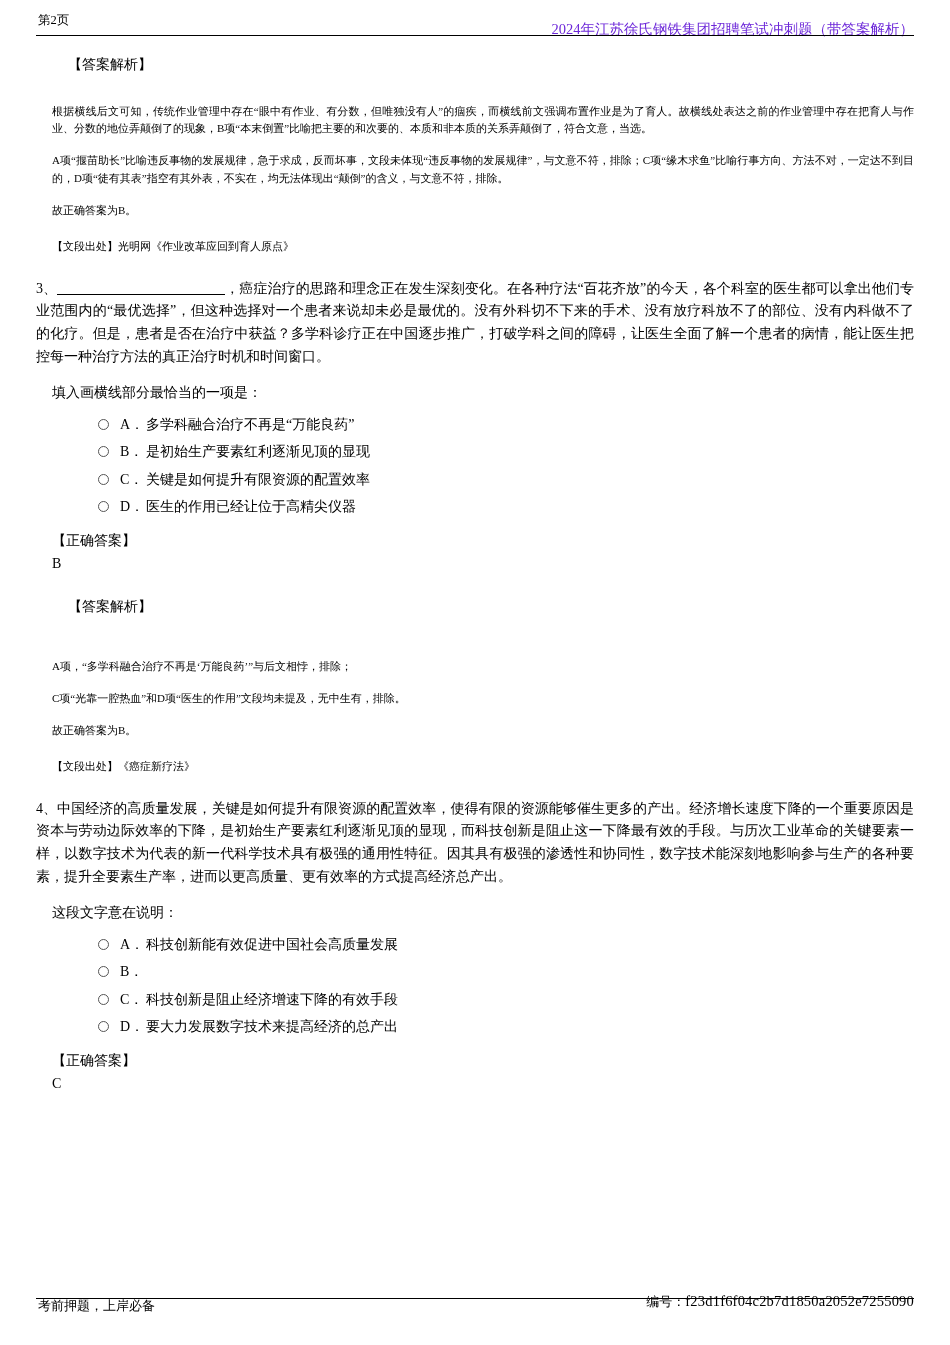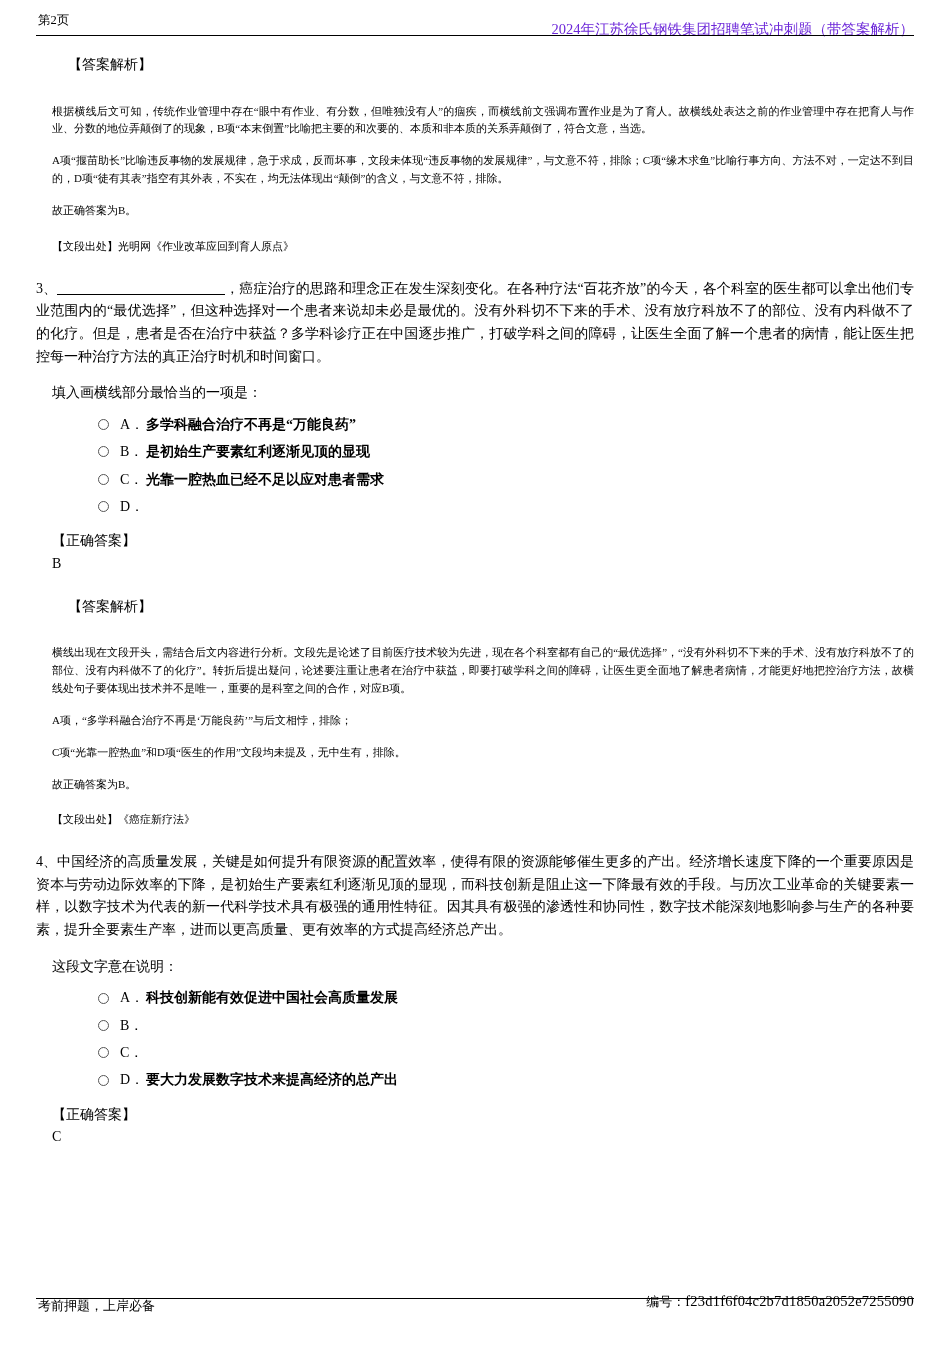--- a/index.html
+++ b/index.html
@@ -114,21 +114,21 @@
     border-radius: 50%;
     display: inline-block;
     margin-right: 11px;
     flex: 0 0 auto;
     background: #fff;
   }
   .opt-letter {
     display: inline-block;
     min-width: 26px;
   }
-  .opt-text { white-space: pre; font-weight: bold; }
+  .opt-text { white-space: pre; }
 
   .ans-label {
     font-size: 14px;
     padding-left: 16px;
     line-height: 1.62;
   }
   .ans-val {
     font-size: 14px;
     padding-left: 16px;
     line-height: 1.5;
@@ -207,34 +207,34 @@
         <span class="opt-text">多学科融合治疗不再是“万能良药”</span>
       </div>
       <div class="opt">
         <span class="radio"></span>
         <span class="opt-letter">B．</span>
         <span class="opt-text">是初始生产要素红利逐渐见顶的显现</span>
       </div>
       <div class="opt">
         <span class="radio"></span>
         <span class="opt-letter">C．</span>
-        <span class="opt-text">光靠一腔热血已经不足以应对患者需求</span>
+        <span class="opt-text">关键是如何提升有限资源的配置效率</span>
       </div>
       <div class="opt">
         <span class="radio"></span>
         <span class="opt-letter">D．</span>
+        <span class="opt-text">医生的作用已经让位于高精尖仪器</span>
       </div>
     </div>
     <div class="sp-10"></div>
     <div class="ans-label">【正确答案】</div>
     <div class="ans-val">B</div>
     <div class="sp-6"></div>
     <div class="tag pl-16">【答案解析】</div>
     <div class="sp-10"></div>
-    <div class="blk pl-16">横线出现在文段开头，需结合后文内容进行分析。文段先是论述了目前医疗技术较为先进，现在各个科室都有自己的“最优选择”，“没有外科切不下来的手术、没有放疗科放不了的部位、没有内科做不了的化疗”。转折后提出疑问，论述要注重让患者在治疗中获益，即要打破学科之间的障碍，让医生更全面地了解患者病情，才能更好地把控治疗方法，故横线处句子要体现出技术并不是唯一，重要的是科室之间的合作，对应B项。</div>
     <div class="sp-14"></div>
     <div class="blk pl-16">A项，“多学科融合治疗不再是‘万能良药’”与后文相悖，排除；</div>
     <div class="sp-14"></div>
     <div class="blk pl-16">C项“光靠一腔热血”和D项“医生的作用”文段均未提及，无中生有，排除。</div>
     <div class="sp-14"></div>
     <div class="blk pl-16">故正确答案为B。</div>
     <div class="sp-18"></div>
     <div class="blk pl-16">【文段出处】《癌症新疗法》</div>
 
     <div class="sp-22"></div>
@@ -251,20 +251,21 @@
         <span class="opt-letter">A．</span>
         <span class="opt-text">科技创新能有效促进中国社会高质量发展</span>
       </div>
       <div class="opt">
         <span class="radio"></span>
         <span class="opt-letter">B．</span>
       </div>
       <div class="opt">
         <span class="radio"></span>
         <span class="opt-letter">C．</span>
+        <span class="opt-text">科技创新是阻止经济增速下降的有效手段</span>
       </div>
       <div class="opt">
         <span class="radio"></span>
         <span class="opt-letter">D．</span>
         <span class="opt-text">要大力发展数字技术来提高经济的总产出</span>
       </div>
     </div>
     <div class="sp-10"></div>
     <div class="ans-label">【正确答案】</div>
     <div class="ans-val">C</div>

